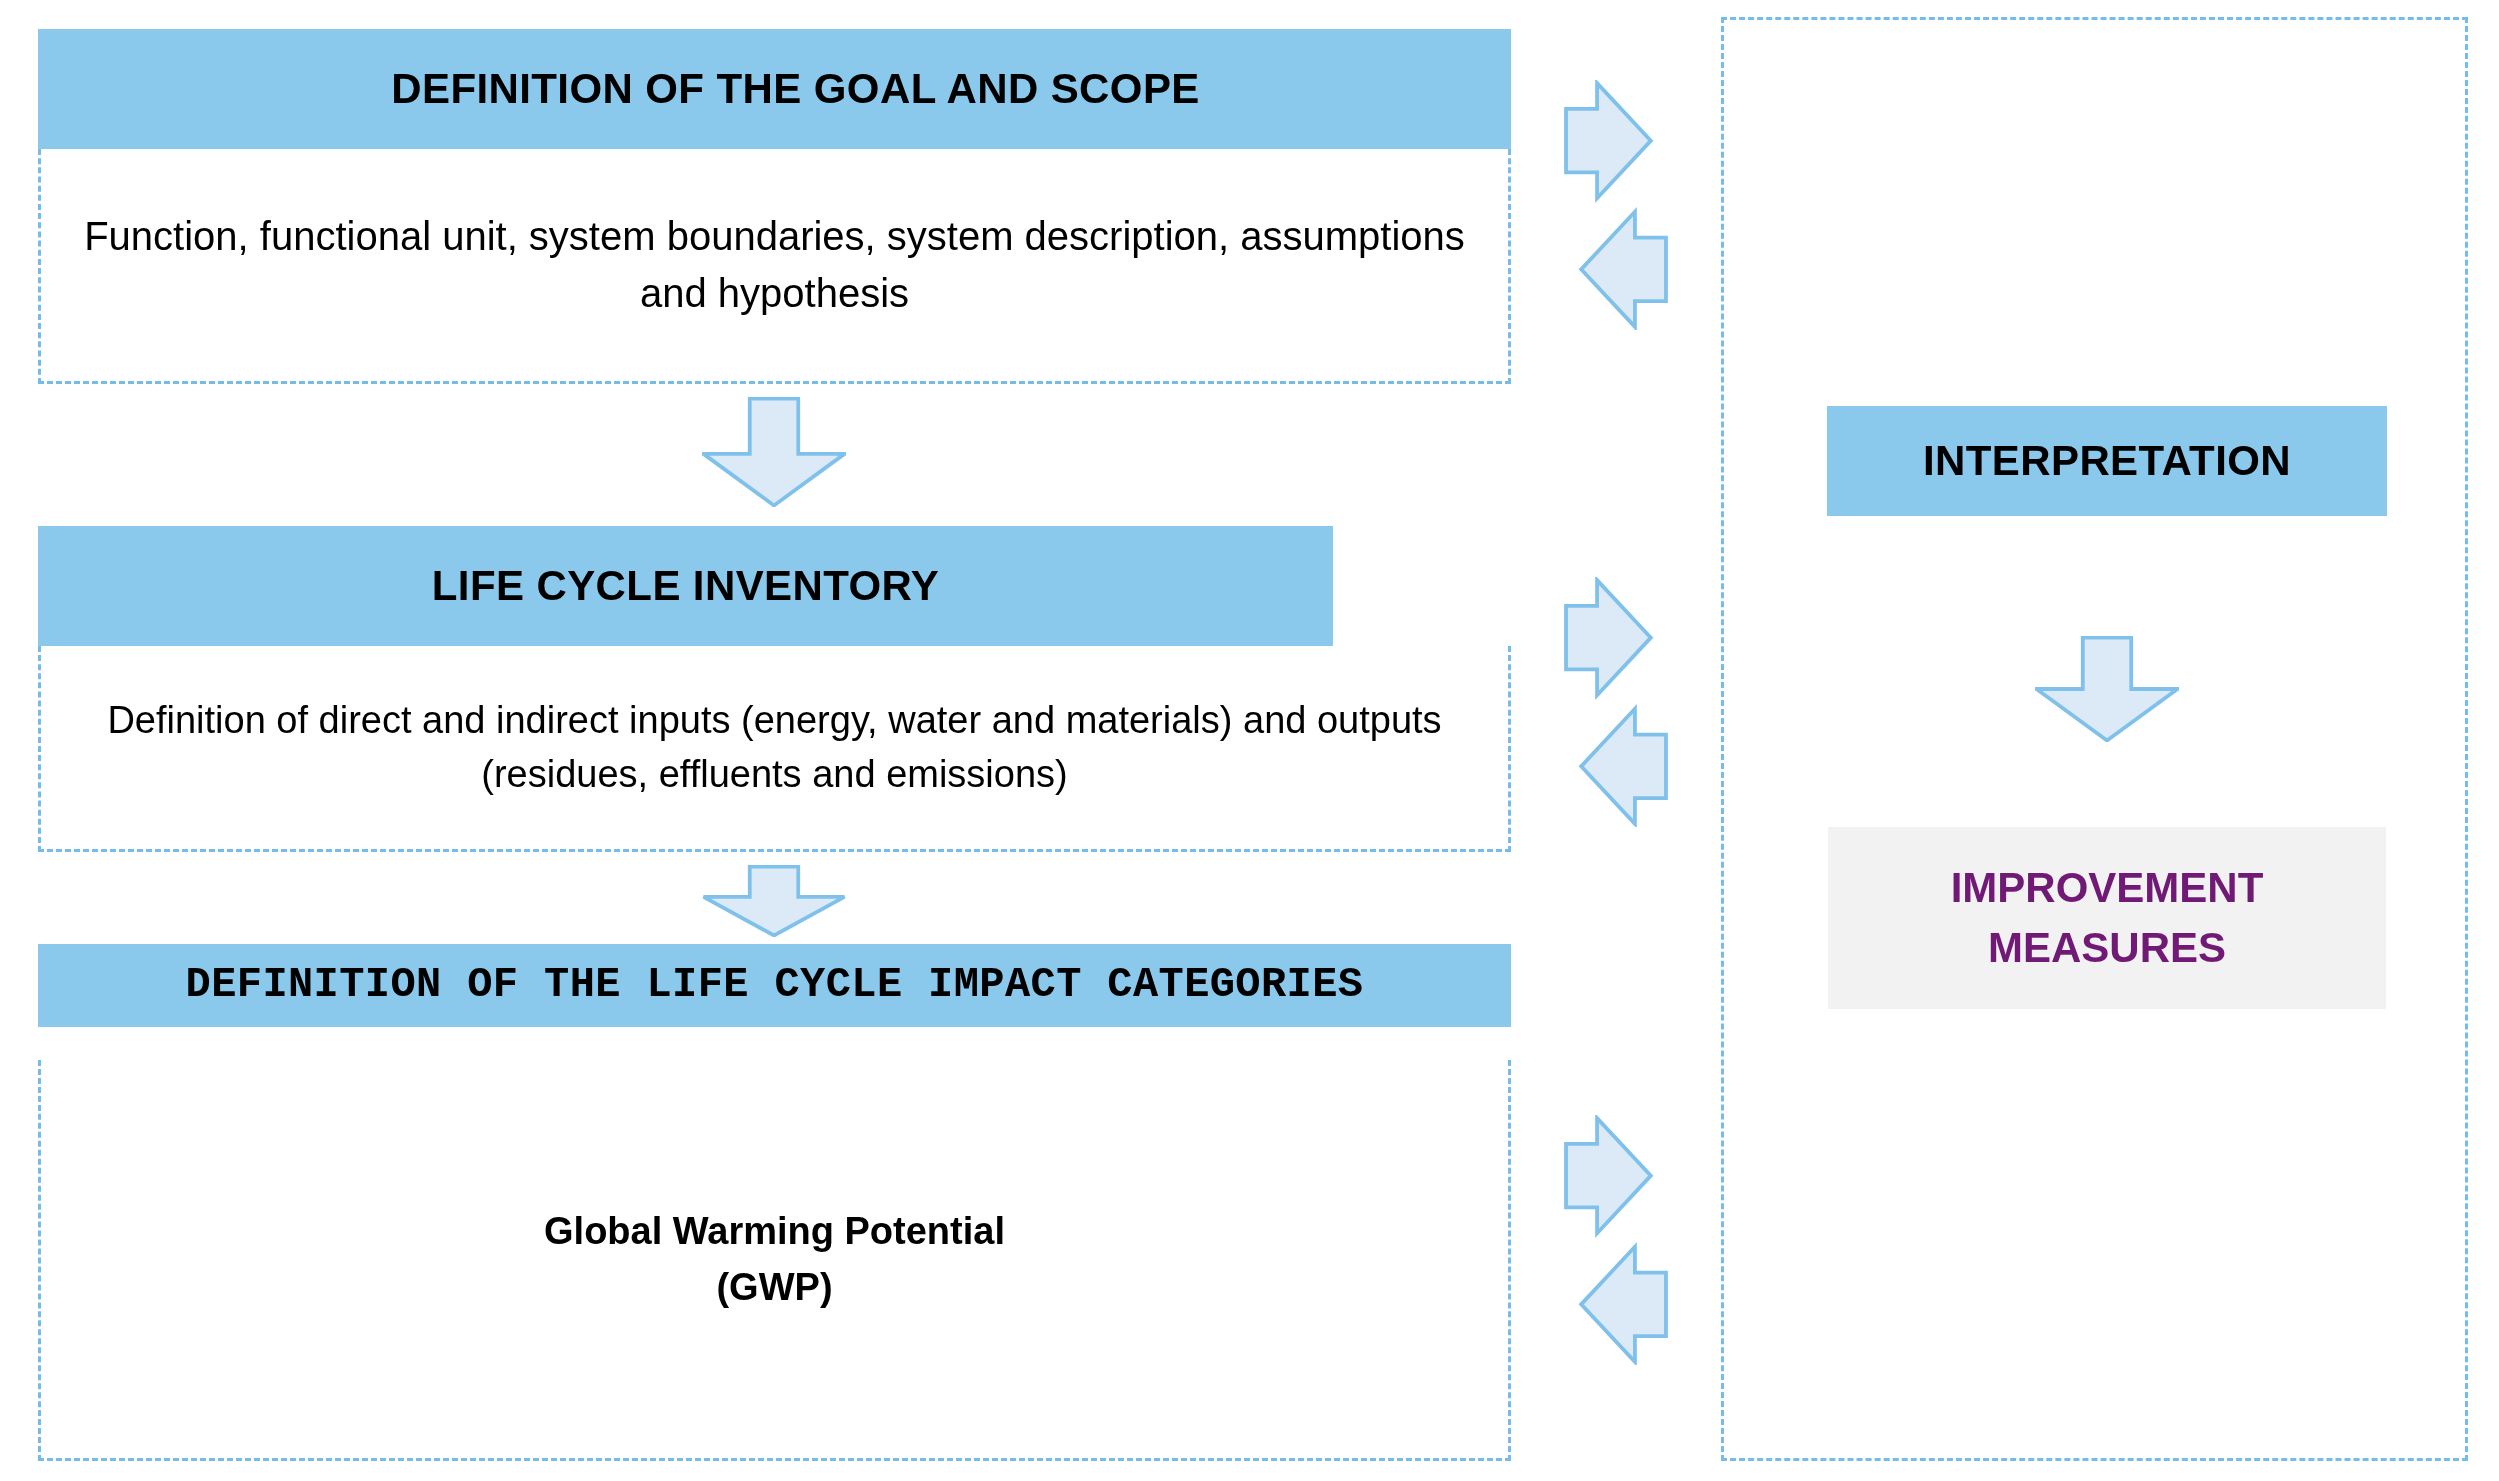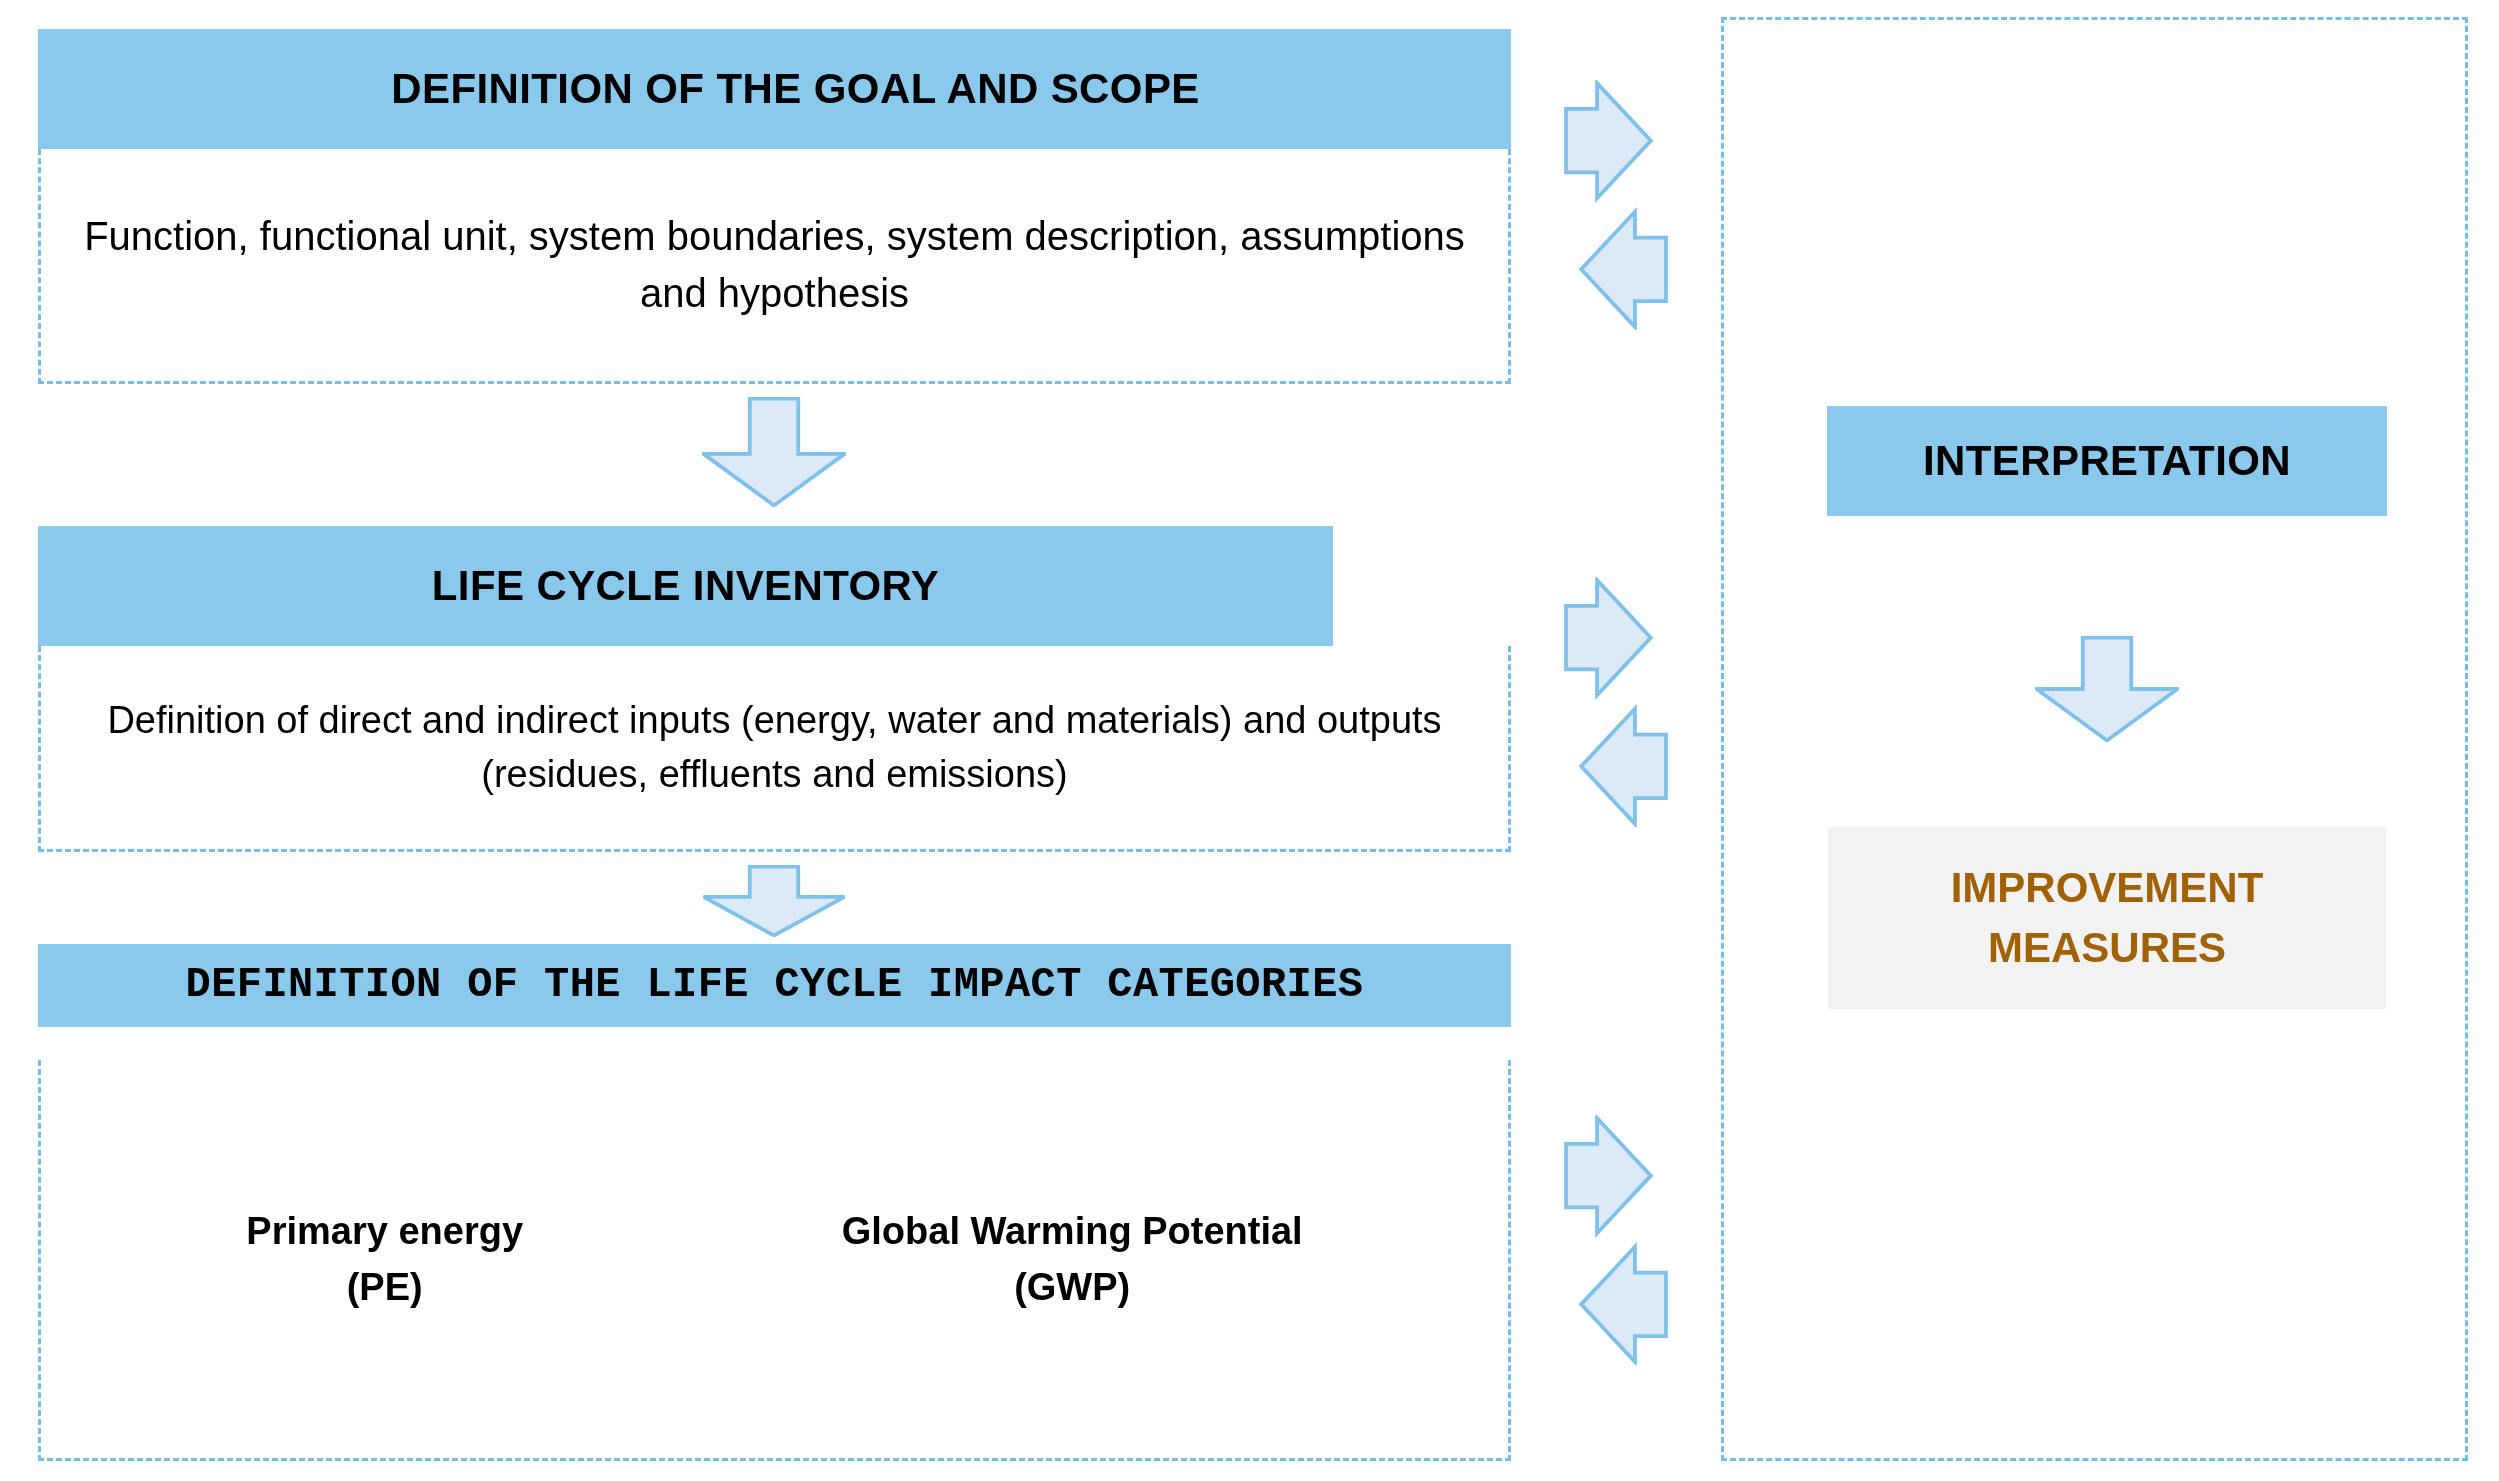--- a/index.html
+++ b/index.html
@@ -70,21 +70,21 @@
     font-weight: bold;
     display: flex;
     align-items: center;
     justify-content: center;
     text-align: center;
     letter-spacing: 0.4px;
     margin-top: 8px;
   }
   .improvement-box {
     background: #F2F2F2;
-    color: #a16207;
+    color: #701a75;
     font-weight: bold;
     display: flex;
     align-items: center;
     justify-content: center;
     text-align: center;
     line-height: 1.42;
     white-space: pre-line;
   }
 </style>
 </head>
@@ -113,22 +113,20 @@
 <div class="abs down-arrow" style="left:702px; top:865px; width:144px; height:72px;">
   <svg width="144" height="72" viewBox="0 0 190 95">
     <polygon points="63,2 127,2 127,42 188,42 95,93 2,42 63,42" fill="#DCEAF7" stroke="#7FC1EB" stroke-width="5" stroke-linejoin="miter"></polygon>
   </svg>
 </div>
 
 <div class="abs stage-header" style="left:38px; top:944px; width:1473px; height:83px; font-size:42px;font-family:Liberation Mono, monospace;">
   <span>DEFINITION OF THE LIFE CYCLE IMPACT CATEGORIES</span>
 </div>
 <div class="abs stage-body two-col" style="left:38px; top:1060px; width:1473px; height:401px; font-size:38px;">
-  <span class="impact-item">Primary energy
-(PE)</span>
   <span class="impact-item">Global Warming Potential
 (GWP)</span>
 </div>
 
 <div class="abs pair-arrow" style="left:1563px; top:80px; width:106px; height:250px;">
   <svg width="106" height="250" viewBox="0 0 140 330">
     <polygon points="45,4 116,80 45,156 45,122 4,122 4,38 45,38" fill="#DCEAF7" stroke="#7FC1EB" stroke-width="5" stroke-linejoin="miter"></polygon>
     <polygon points="95,174 95,208 136,208 136,292 95,292 95,326 24,250" fill="#DCEAF7" stroke="#7FC1EB" stroke-width="5" stroke-linejoin="miter"></polygon>
   </svg>
 </div>

